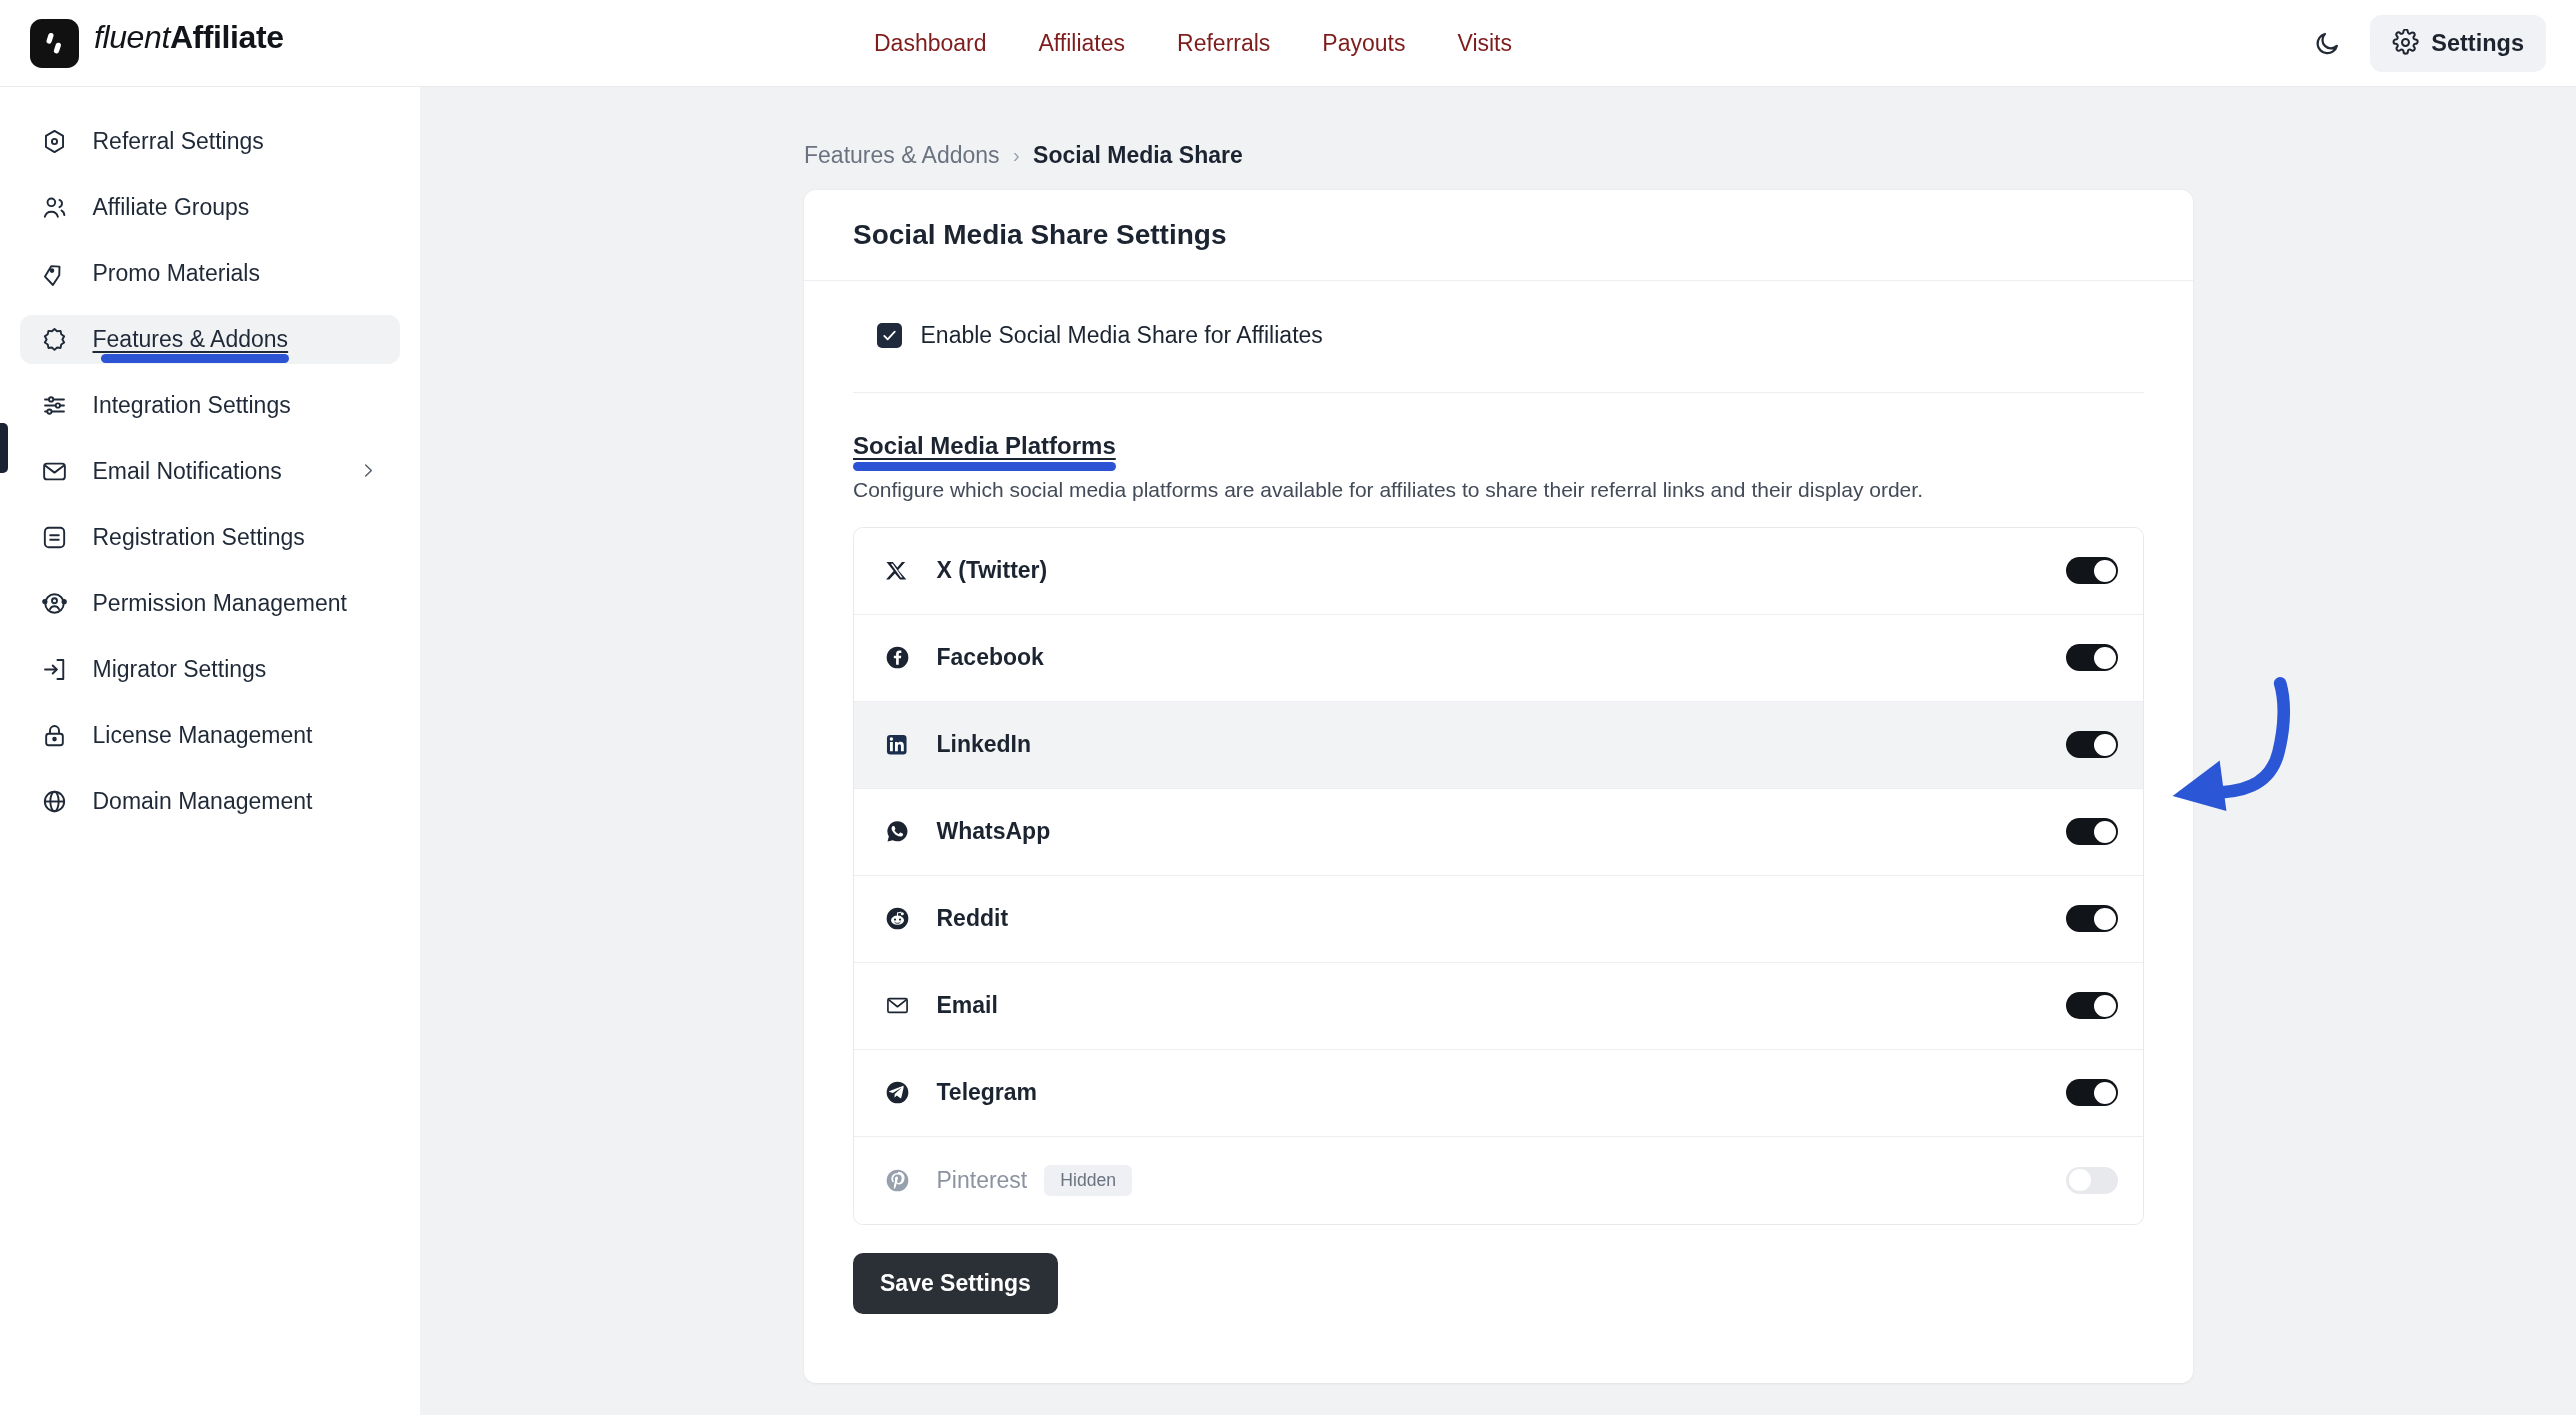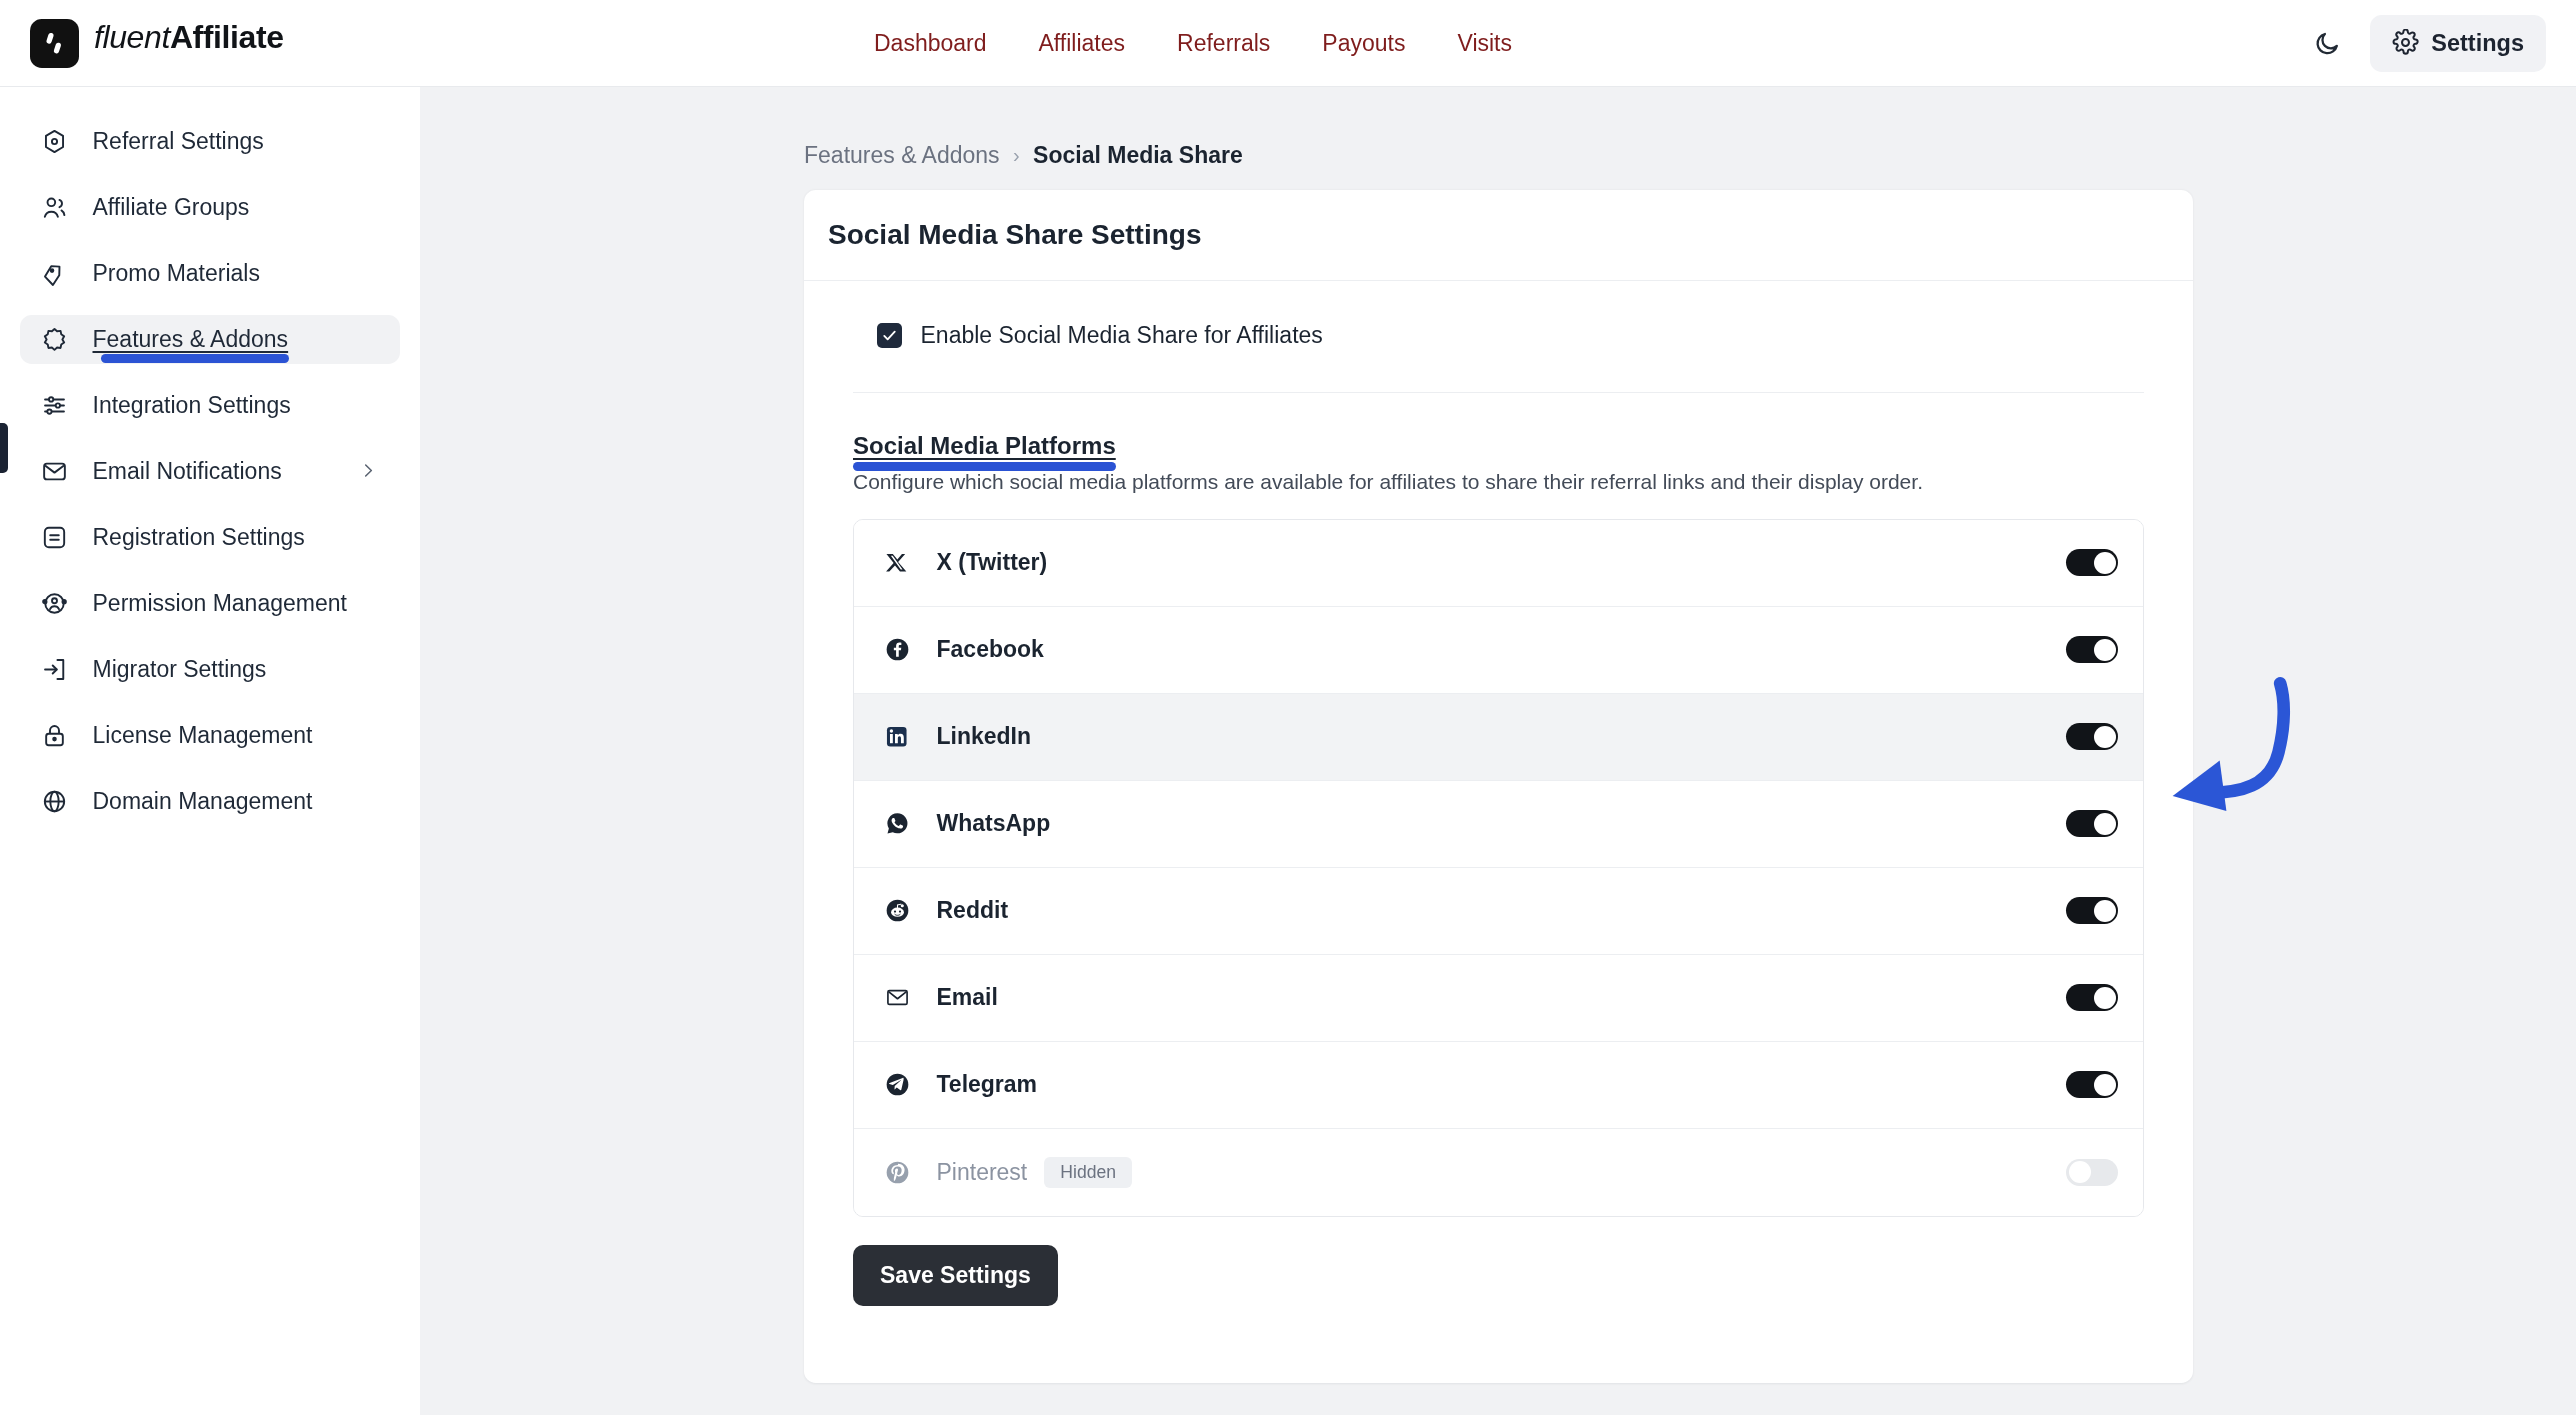--- a/index.html
+++ b/index.html
@@ -91,21 +91,21 @@
 
   .card {
     position: absolute; left: 384px; top: 103px;
     width: 1389px; height: 1193px;
     background: #ffffff; border-radius: 11.8px;
     box-shadow: 0 0.8px 2.5px rgba(16,24,40,.07);
     overflow: hidden;
   }
   .card-head {
     height: 91px; display: flex; align-items: center;
-    padding-left: 24px; border-bottom: 0.8px solid #eceef1;
+    padding-left: 49px; border-bottom: 0.8px solid #eceef1;
   }
   .card-head h1 { font-size: 28px; font-weight: 700; color: #1b2430; }
 
   .card-body { padding: 35px 49px 0 49px; position: relative; }
 
   .checkrow { display: flex; align-items: center; gap: 18.5px; height: 39px; padding-left: 24px; }
   .cbox {
     width: 25px; height: 25px; border-radius: 5px; background: #1f2a3c;
     display: flex; align-items: center; justify-content: center; flex: 0 0 25px;
   }
@@ -115,21 +115,21 @@
 
   .sec-head-wrap { position: relative; display: inline-block; margin-top: 39px; }
   .sec-head {
     font-size: 24px; font-weight: 700; color: #1b2430;
     text-decoration: underline; text-underline-offset: 4.2px; white-space: nowrap;
   }
   .sec-anno {
     position: absolute; left: 0; bottom: -11px;
     width: 100%; height: 9.2px; border-radius: 5px; background: #2b53d4;
   }
-  .sec-desc { margin-top: 10px; font-size: 21px; color: #434b58; white-space: nowrap; }
+  .sec-desc { margin-top: 18px; font-size: 21px; color: #434b58; white-space: nowrap; }
 
   .platlist {
     margin-top: 25px; border: 0.8px solid #e6e8ec; border-radius: 10px; overflow: hidden;
   }
   .platrow {
     position: relative;
     display: flex; align-items: center;
     height: 87px; padding: 0 25px 0 27px;
     border-bottom: 0.8px solid #eceef1; background: #ffffff;
   }

